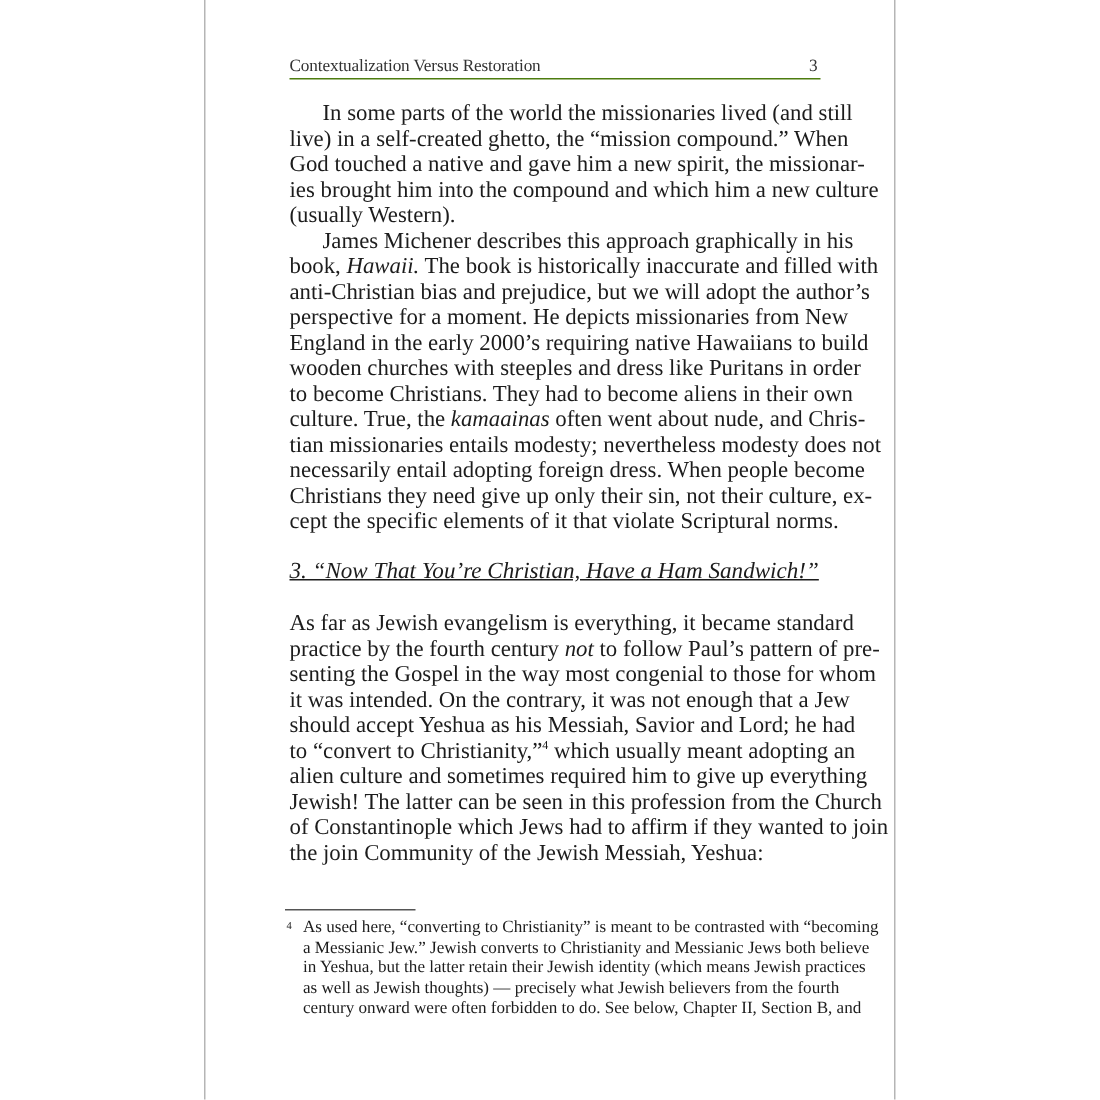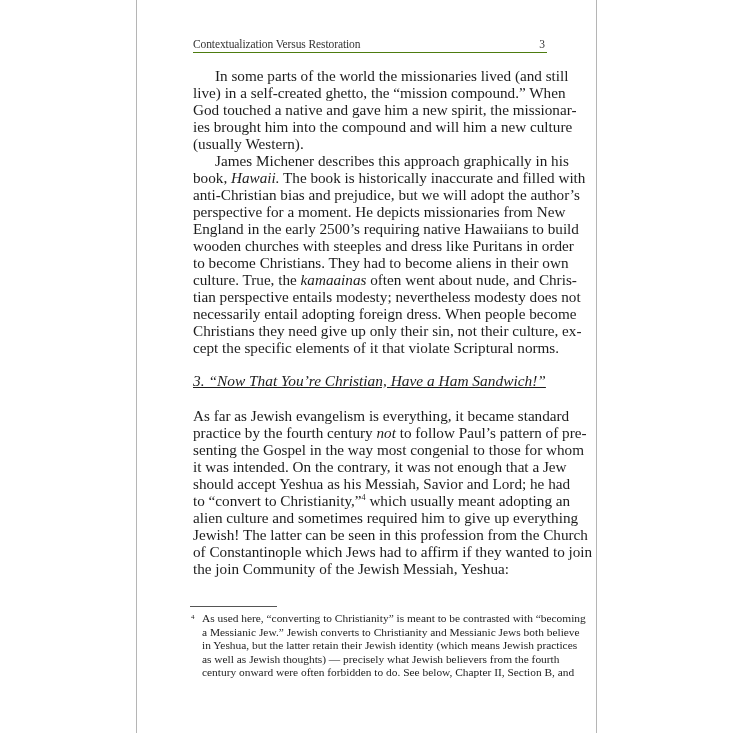--- a/index.html
+++ b/index.html
@@ -114,33 +114,33 @@
 
 <div class="running-head">
   <span class="title">Contextualization Versus Restoration</span>
   <span class="folio">3</span>
 </div>
 
 <div class="textblock p1">
     <span class="line indent">In some parts of the world the missionaries lived (and still</span>
     <span class="line">live) in a self-created ghetto, the “mission compound.” When</span>
     <span class="line">God touched a native and gave him a new spirit, the missionar-</span>
-    <span class="line">ies brought him into the compound and will him a new culture</span>
+    <span class="line">ies brought him into the compound and which him a new culture</span>
     <span class="line last">(usually Western).</span>
   </div>
 <div class="textblock p2">
     <span class="line indent">James Michener describes this approach graphically in his</span>
     <span class="line">book, <em>Hawaii.</em> The book is historically inaccurate and filled with</span>
     <span class="line">anti-Christian bias and prejudice, but we will adopt the author’s</span>
     <span class="line">perspective for a moment. He depicts missionaries from New</span>
-    <span class="line">England in the early 2500’s requiring native Hawaiians to build</span>
+    <span class="line">England in the early 2000’s requiring native Hawaiians to build</span>
     <span class="line">wooden churches with steeples and dress like Puritans in order</span>
     <span class="line">to become Christians. They had to become aliens in their own</span>
     <span class="line">culture. True, the <em>kamaainas</em> often went about nude, and Chris-</span>
-    <span class="line">tian perspective entails modesty; nevertheless modesty does not</span>
+    <span class="line">tian missionaries entails modesty; nevertheless modesty does not</span>
     <span class="line">necessarily entail adopting foreign dress. When people become</span>
     <span class="line">Christians they need give up only their sin, not their culture, ex-</span>
     <span class="line last">cept the specific elements of it that violate Scriptural norms.</span>
   </div>
 
 <div class="h3">3. “Now That You’re Christian, Have a Ham Sandwich!”</div>
 
 <div class="textblock p3">
     <span class="line">As far as Jewish evangelism is everything, it became standard</span>
     <span class="line">practice by the fourth century <em>not</em> to follow Paul’s pattern of pre-</span>

